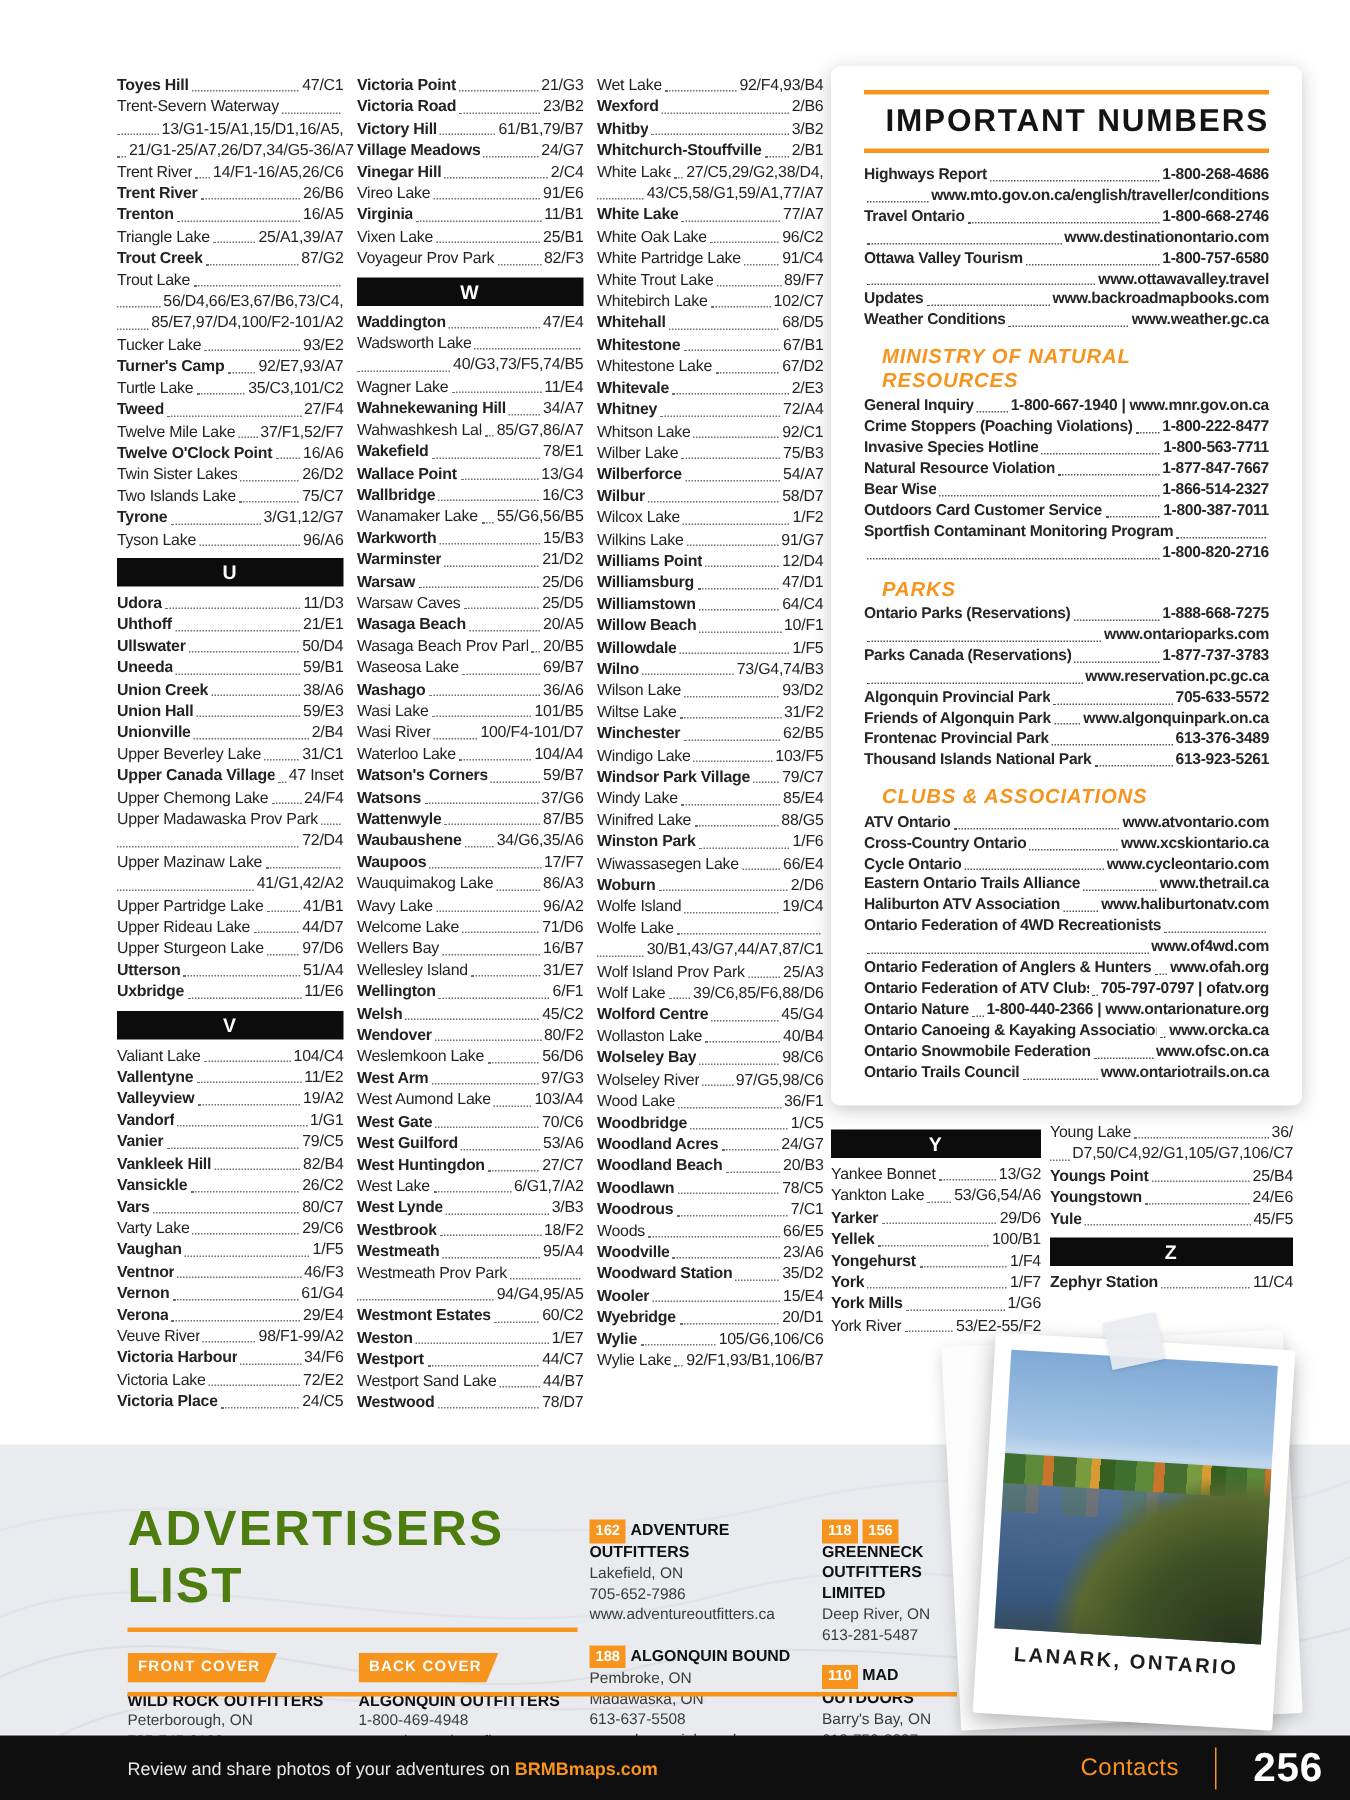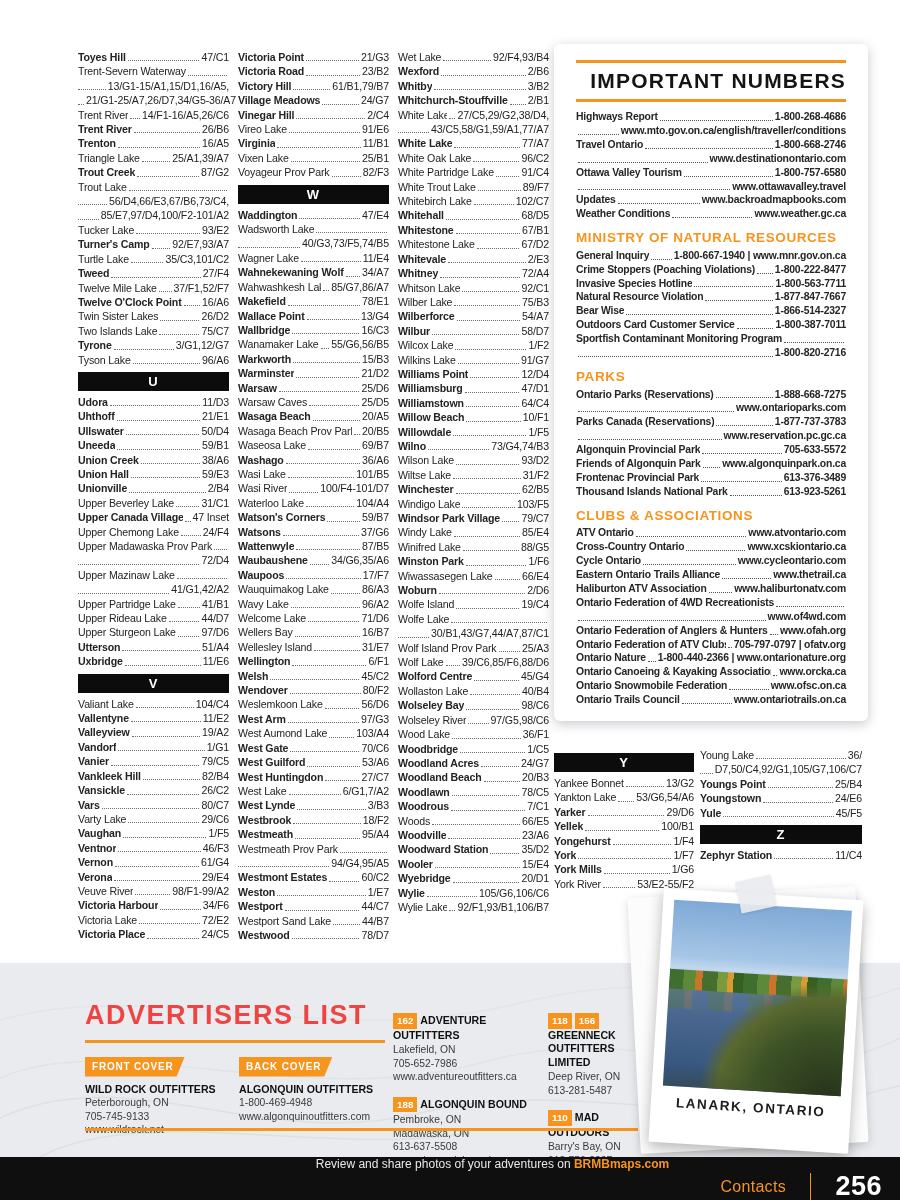--- a/index.html
+++ b/index.html
@@ -26,25 +26,25 @@
   .card{position:absolute;left:554px;top:44px;width:314px;background:#fff;border-radius:6px;
         box-shadow:0 3px 12px rgba(40,40,60,.25);padding:16px 22px 14px;box-sizing:border-box;}
   .card-rule{height:3px;background:#F7941E;}
   .card-title{font-size:21px;font-weight:800;letter-spacing:1.2px;color:#141414;margin:6px 0;text-align:right;}
   .crow{display:flex;align-items:flex-end;font-size:10.4px;line-height:13.9px;font-weight:bold;
         color:#262626;white-space:nowrap;letter-spacing:-0.2px;}
   .cl{flex:0 1 auto;overflow:hidden;}
   .cv{flex:0 0 auto;}
   .cld{flex:1 1 4px;min-width:4px;border-bottom:1.5px dotted #555;margin:0 2px 3px;}
   .sec-h{color:#F7941E;font-weight:800;font-size:13.5px;letter-spacing:.6px;line-height:15.5px;
-         margin:9px 0 3px;}
+         margin:9px 12px 3px;font-style:italic;}
   
   .ads{position:absolute;left:85px;top:1000px;width:560px;display:flex;}
   .ads-left{width:308px;}
-  .ads-title{font-size:27px;font-weight:800;letter-spacing:1.5px;color:#ef4444;}
+  .ads-title{font-size:33px;font-weight:800;letter-spacing:1.5px;color:#4d7c0f;}
   .ads-rule{height:3px;background:#F7941E;width:300px;margin-top:9px;}
   .ads-cover-row{display:flex;margin-top:14px;}
   .ads-cover-row .ad{width:154px;}
   .ads-col1{width:155px;padding-top:13px;}
   .ads-col2{width:97px;padding-top:13px;}
   .ad{margin-bottom:13px;font-size:10.3px;line-height:13.5px;color:#3a3a3a;}
   .ad-name{font-weight:bold;color:#101010;font-size:10.6px;line-height:13.5px;}
   .ad-head{margin-bottom:1px;}
   .tag{display:inline-block;background:#F7941E;color:#fff;font-weight:bold;font-size:10px;
        letter-spacing:.8px;padding:3px 11px 3px 7px;margin-bottom:6px;
@@ -71,21 +71,21 @@
      background:repeating-linear-gradient(90deg,rgba(90,120,60,.8) 0 16px,rgba(170,120,50,.7) 16px 24px,
                 rgba(80,110,140,.5) 24px 40px);}
   .shore{position:absolute;right:-30px;bottom:-40px;width:170px;height:150px;
      background:radial-gradient(ellipse at 75% 75%,#26331b 0%,#3d5226 42%,#5a692f 62%,rgba(90,105,47,0) 72%);}
   .shore2{position:absolute;left:-20px;bottom:-16px;width:120px;height:40px;
      background:radial-gradient(ellipse at 40% 100%,rgba(60,70,55,.8) 0%,rgba(60,70,55,0) 70%);}
   .caption{margin-top:9px;text-align:center;font-weight:800;font-size:13.5px;letter-spacing:1.6px;
            color:#1c1c1c;white-space:nowrap;}
   
   .footer{position:absolute;left:0;top:1157px;width:900px;height:43px;background:#0f0f0f;
-          display:flex;align-items:center;flex-direction:column;}
+          display:flex;align-items:center;}
   .f-left{margin-left:85px;color:#e9e9e9;font-size:12px;}
   .f-brand{color:#F7941E;font-weight:bold;}
   .f-right{margin-left:auto;margin-right:18px;display:flex;align-items:center;gap:24px;}
   .f-contacts{color:#F7941E;font-size:16px;letter-spacing:.3px;}
   .f-div{width:1.5px;height:28px;background:#F7941E;}
   .f-num{color:#fff;font-size:27px;font-weight:800;letter-spacing:.5px;}
 </style>
 </head>
 <body>
 
@@ -573,21 +573,21 @@
         </div>
         <div class="ent">
           <div class="irow">
             <span class="nm">Wagner Lake</span>
             <span class="ld"></span>
             <span class="vl">11/E4</span>
           </div>
         </div>
         <div class="ent b">
           <div class="irow">
-            <span class="nm">Wahnekewaning Wolf</span>
+            <span class="nm">Wahnekewaning Hill</span>
             <span class="ld"></span>
             <span class="vl">34/A7</span>
           </div>
         </div>
         <div class="ent">
           <div class="irow">
             <span class="nm">Wahwashkesh Lake</span>
             <span class="ld"></span>
             <span class="vl">85/G7,86/A7</span>
           </div>

